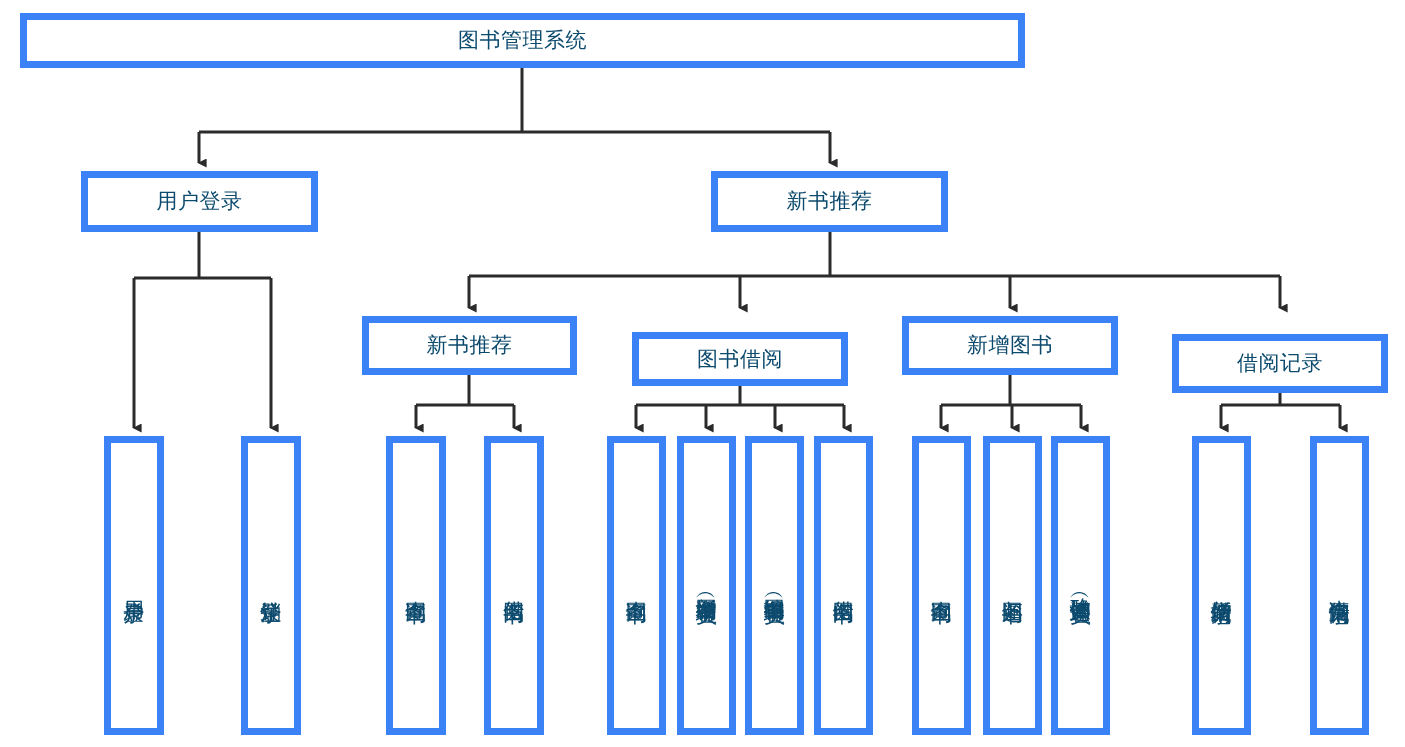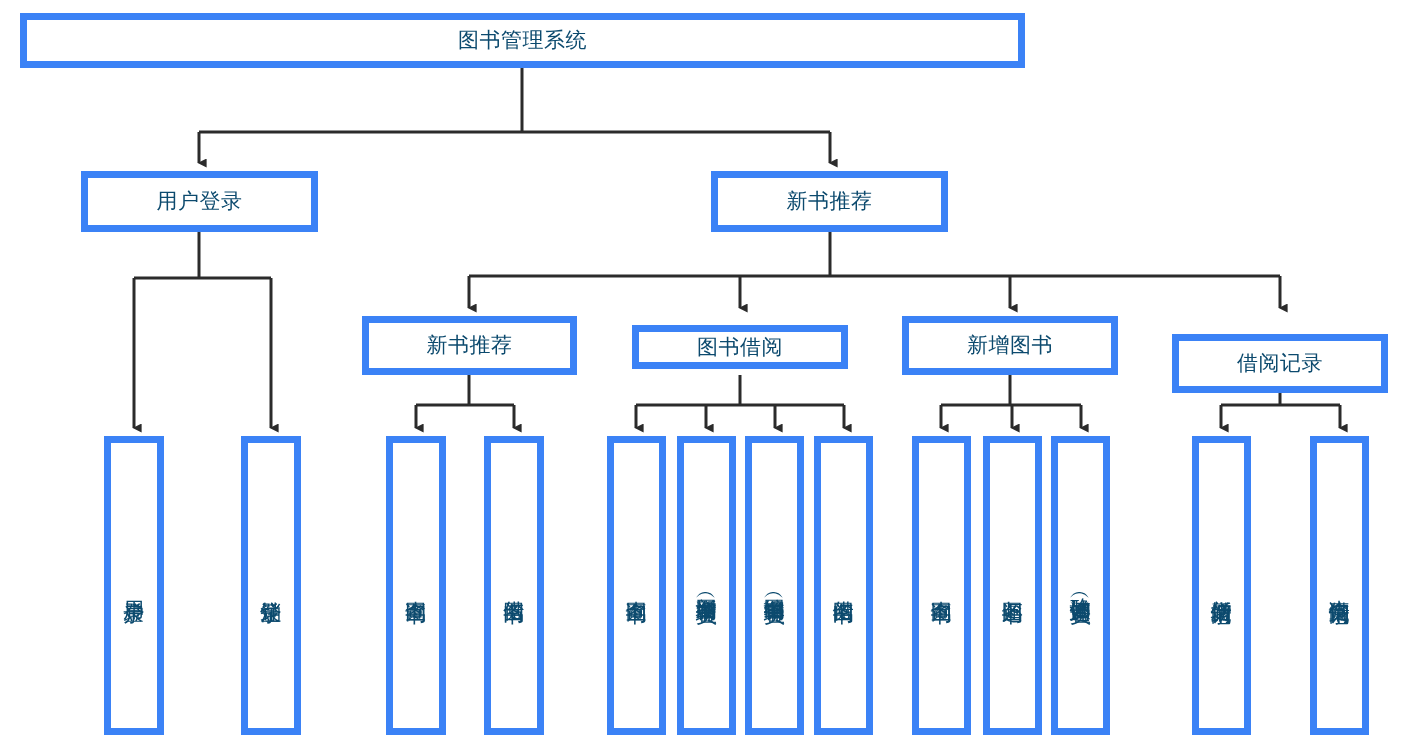--- a/index.html
+++ b/index.html
@@ -126,21 +126,21 @@
   <div class="node horiz" style="left:81px; top:171px; width:237px; height:61px;">
     <span class="label">用户登录</span>
   </div>
   <div class="node horiz" style="left:711px; top:171px; width:237px; height:61px;">
     <span class="label">新书推荐</span>
   </div>
 
   <div class="node horiz" style="left:362px; top:316px; width:215px; height:59px;">
     <span class="label">新书推荐</span>
   </div>
-  <div class="node horiz" style="left:632px; top:325px; width:216px; height:44px;">
+  <div class="node horiz" style="left:632px; top:332px; width:216px; height:54px;">
     <span class="label">图书借阅</span>
   </div>
   <div class="node horiz" style="left:902px; top:316px; width:216px; height:59px;">
     <span class="label">新增图书</span>
   </div>
   <div class="node horiz" style="left:1172px; top:334px; width:216px; height:59px;">
     <span class="label">借阅记录</span>
   </div>
 
   <div class="node vert" style="left:104px; top:436px; width:60px; height:299px;">

